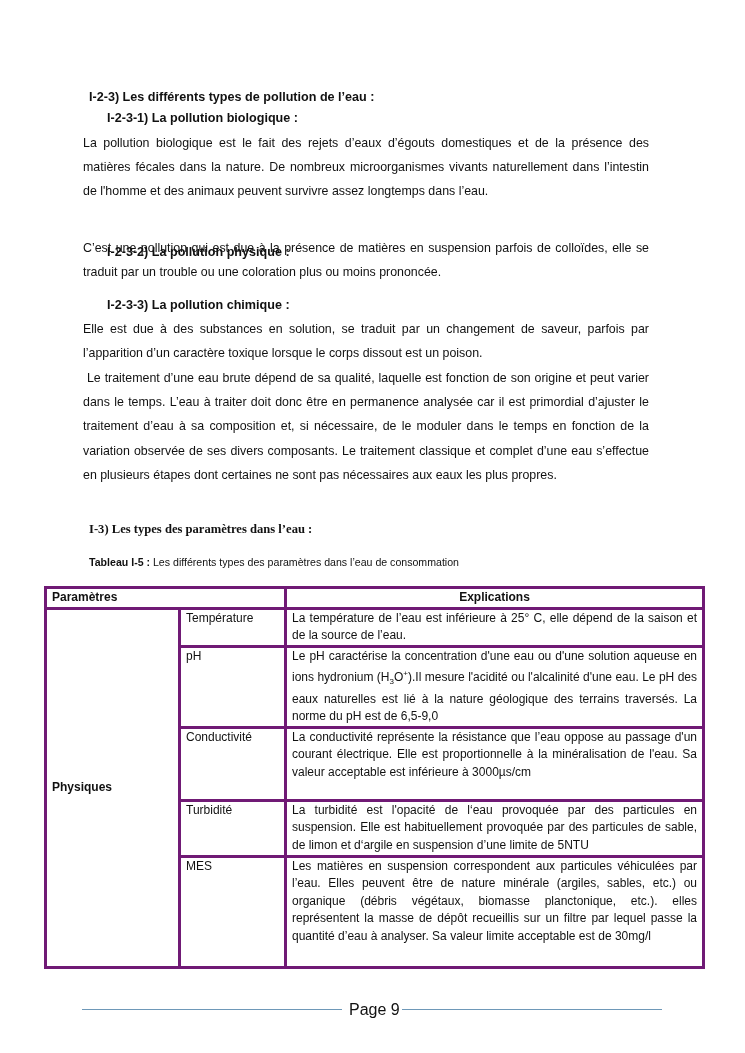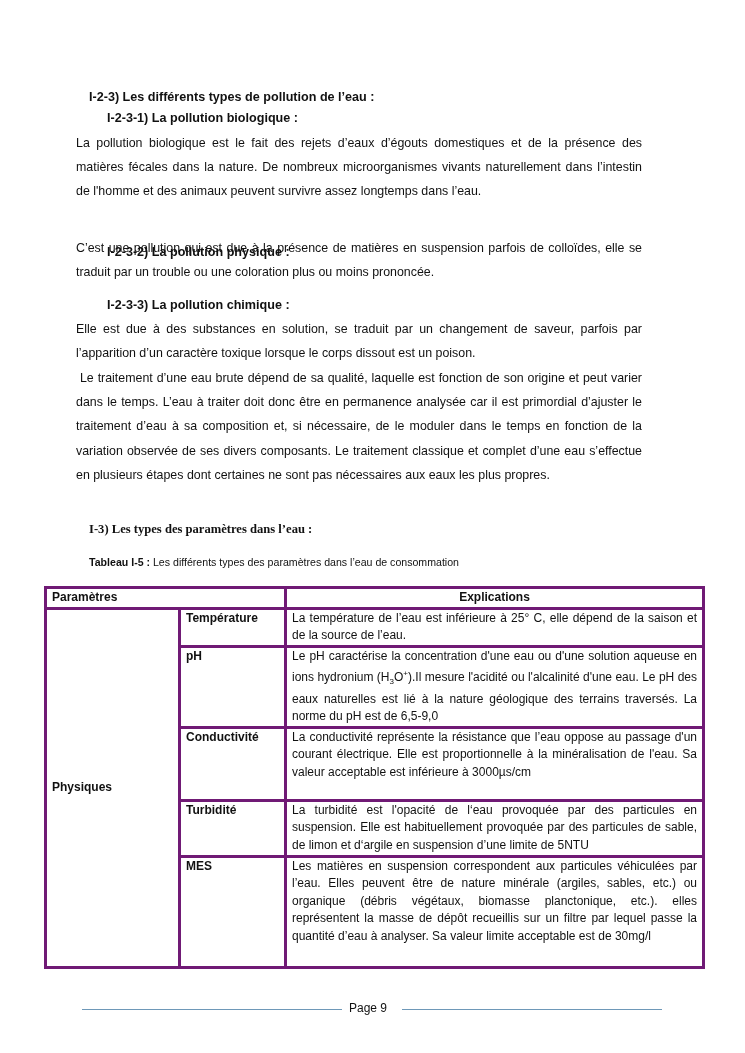--- a/index.html
+++ b/index.html
@@ -1,33 +1,33 @@
 <!DOCTYPE html>
 <html><head>
 <meta charset="utf-8">
 <style>
   html, body { margin: 0; padding: 0; background: #ffffff; }
   body { width: 745px; height: 1053px; position: relative; overflow: hidden;
          font-family: "Liberation Sans", sans-serif; color: #111; }
   .h { position: absolute; font-weight: bold; font-size: 12.6px; white-space: nowrap; }
-  .para { position: absolute; left: 76px; width: 566px; font-size: 12.4px; line-height: 24.2px;
+  .para { position: absolute; left: 83px; width: 566px; font-size: 12.4px; line-height: 24.2px;
           text-align: justify; text-align-last: left; }
   .caption { position: absolute; left: 89px; top: 556px; font-size: 10.6px; white-space: nowrap; }
   .caption b { font-weight: bold; }
   table.params { position: absolute; left: 44px; top: 586px; width: 658px; border-collapse: collapse;
                  font-size: 12px; line-height: 17.5px; table-layout: fixed; }
   table.params td, table.params th { border: 3px solid #701a75; padding: 0 5px; vertical-align: top; }
   table.params th { font-weight: bold; text-align: left; height: 16px; }
   table.params th.expl { text-align: center; }
-  .pname { font-weight: bold; }
+  .pname { font-weight: normal; }
   .cat { font-weight: bold; vertical-align: middle !important; }
   .desc { text-align: justify; text-align-last: left; }
   .footer { position: absolute; top: 1000px; left: 0; width: 745px; height: 20px; }
   .footer .line { position: absolute; top: 9px; height: 1px; background: #6e98b8; }
-  .footer .pg { position: absolute; left: 349px; top: 1px; font-size: 12px; white-space: nowrap; color: #111; }
+  .footer .pg { position: absolute; left: 349px; top: 1px; font-size: 16px; white-space: nowrap; color: #111; }
 </style>
 </head>
 <body>
 
 <div class="h" style="left:89px; top:90px;">I-2-3) Les différents types de pollution de l’eau :</div>
 <div class="h" style="left:107px; top:111px;">I-2-3-1) La pollution biologique :</div>
 <div class="para" style="top:131px;">La pollution biologique est le fait des rejets d’eaux d’égouts domestiques et de la présence des matières fécales dans la nature. De nombreux microorganismes vivants naturellement dans l’intestin de l'homme et des animaux peuvent survivre assez longtemps dans l’eau.</div>
 
 <div class="h" style="left:107px; top:217px;margin-top:28px;">I-2-3-2)  La pollution physique :</div>
 <div class="para" style="top:236px;">C’est une pollution qui est due à la présence de matières en suspension parfois de colloïdes, elle se traduit par un trouble ou une coloration plus ou moins prononcée.</div>

